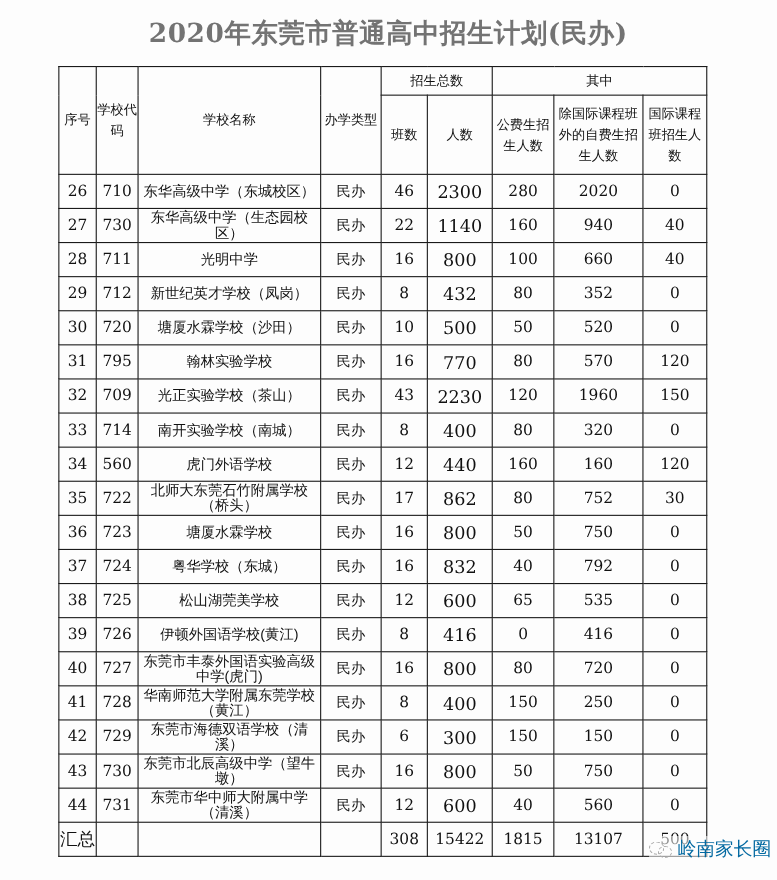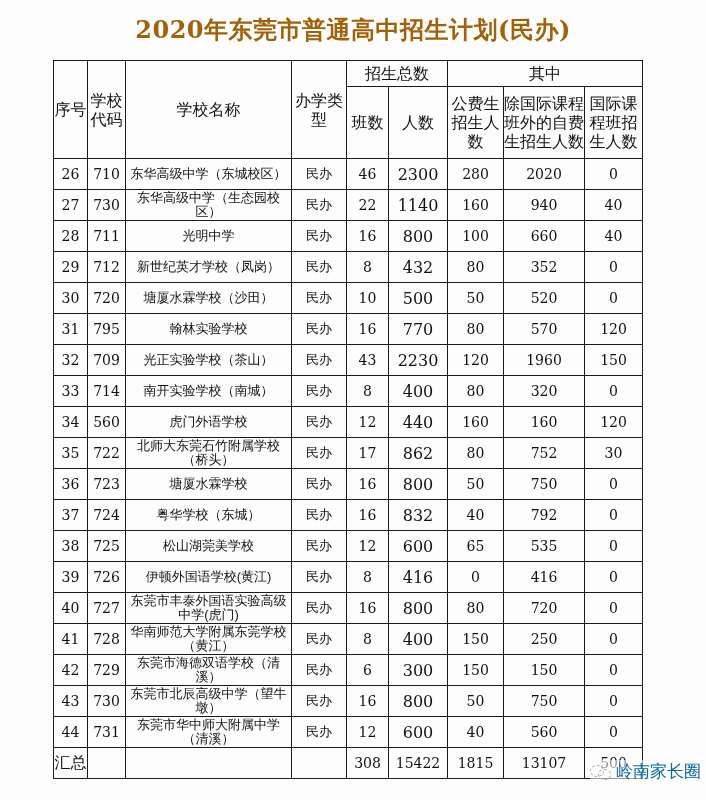--- a/index.html
+++ b/index.html
@@ -1,24 +1,24 @@
 <!DOCTYPE html>
 <html><head>
 <meta charset="utf-8">
 <style>
   html, body { margin: 0; padding: 0; background: #fdfdfd; }
   body { width: 706px; height: 800px; position: relative; overflow: hidden;
          font-family: "DejaVu Serif", "Liberation Serif", serif; color: #111; }
   .title { position: absolute; left: 0; top: 14px; width: 706px; text-align: center;
-           font-size: 24px; font-weight: bold; letter-spacing: 0.5px; color: #a16207; }
+           font-size: 24px; font-weight: bold; letter-spacing: 0.5px; color: #737373; }
   table.plan { position: absolute; left: 53px; top: 60px; border-collapse: collapse;
                table-layout: fixed; }
   table.plan td, table.plan th { border: 1.5px solid #1a1a1a; padding: 0; text-align: center;
                vertical-align: middle; font-weight: normal; overflow: hidden; }
-  th { font-size: 16px; line-height: 19px; font-family: "DejaVu Sans", "Liberation Sans", sans-serif; margin-left: 24px; }
+  th { font-size: 12px; line-height: 19px; font-family: "DejaVu Sans", "Liberation Sans", sans-serif; margin-left: 24px; }
   td { font-size: 14px; }
   td.name { font-size: 13px; line-height: 14px; font-family: Liberation Sans, sans-serif; }
   td.type { font-family: Liberation Mono, monospace; font-size: 13px; }
   td.summary-label { font-family: Liberation Mono, monospace; font-size: 16px; text-align: left; padding-left: 2px; }
   tr.body-row { height: 31px; }
   tr.sum-row { height: 31px; }
   .num-big { font-size: 16px; margin-left: 12px; }
   .watermark { position: absolute; left: 590px; top: 760px; display: flex; align-items: center;
                color: #0369a1; font-size: 17px; font-family: "DejaVu Sans", "Liberation Sans", sans-serif;
                background: rgba(253,253,253,0.55); }

